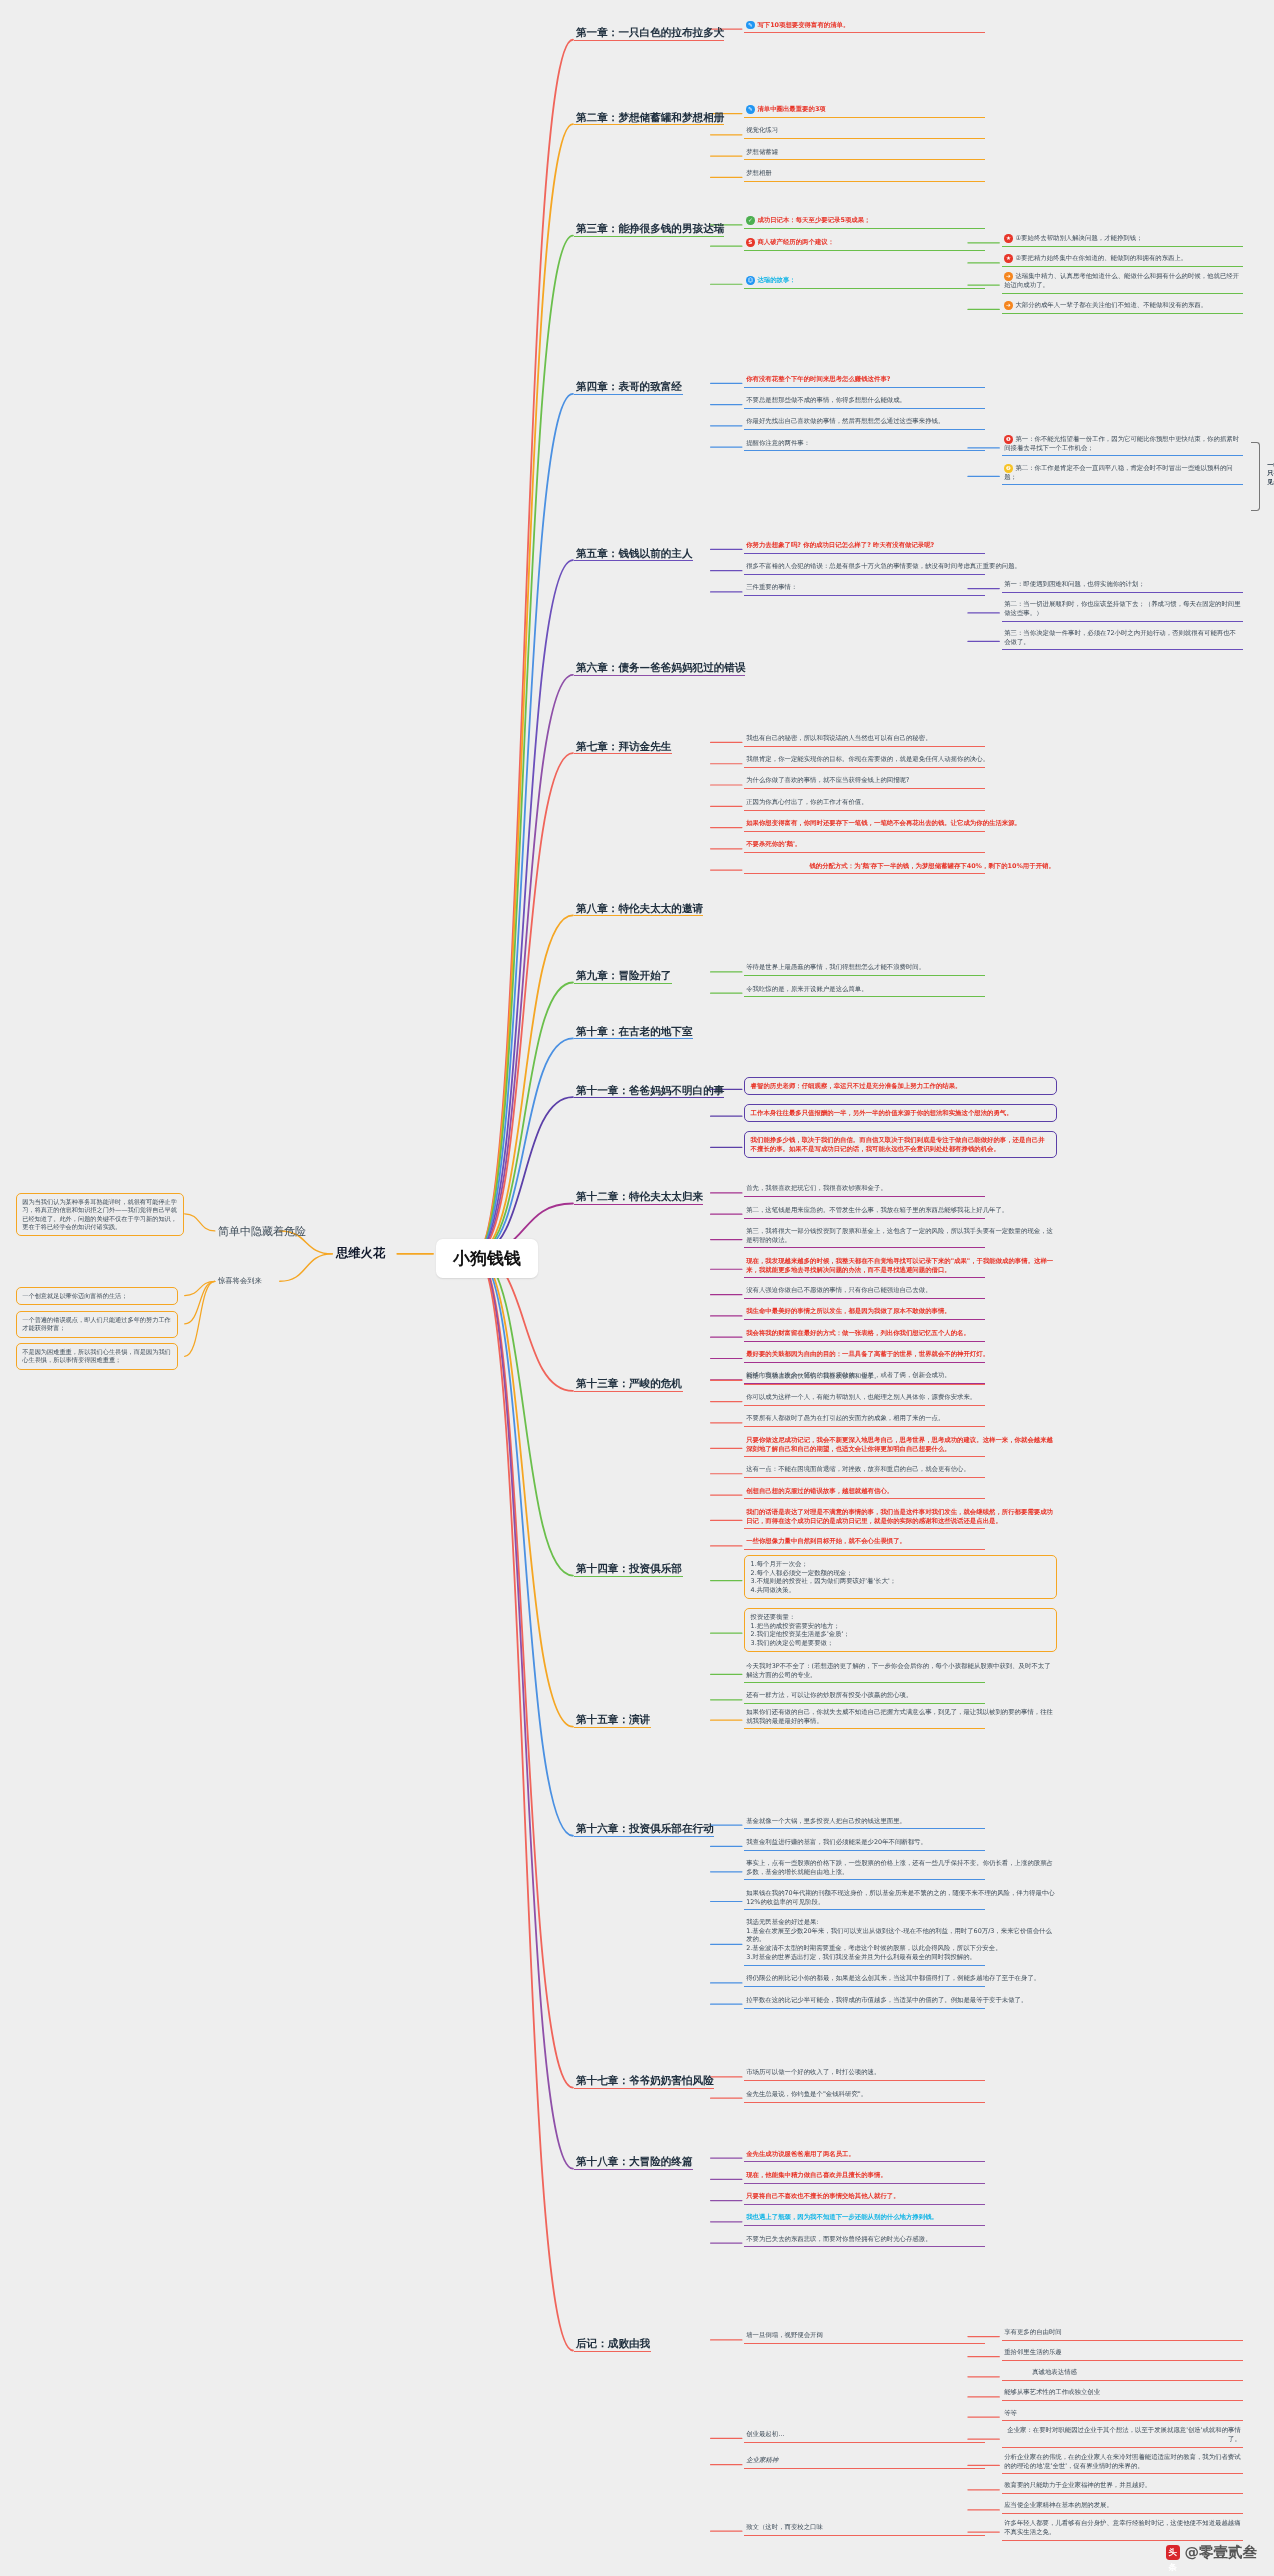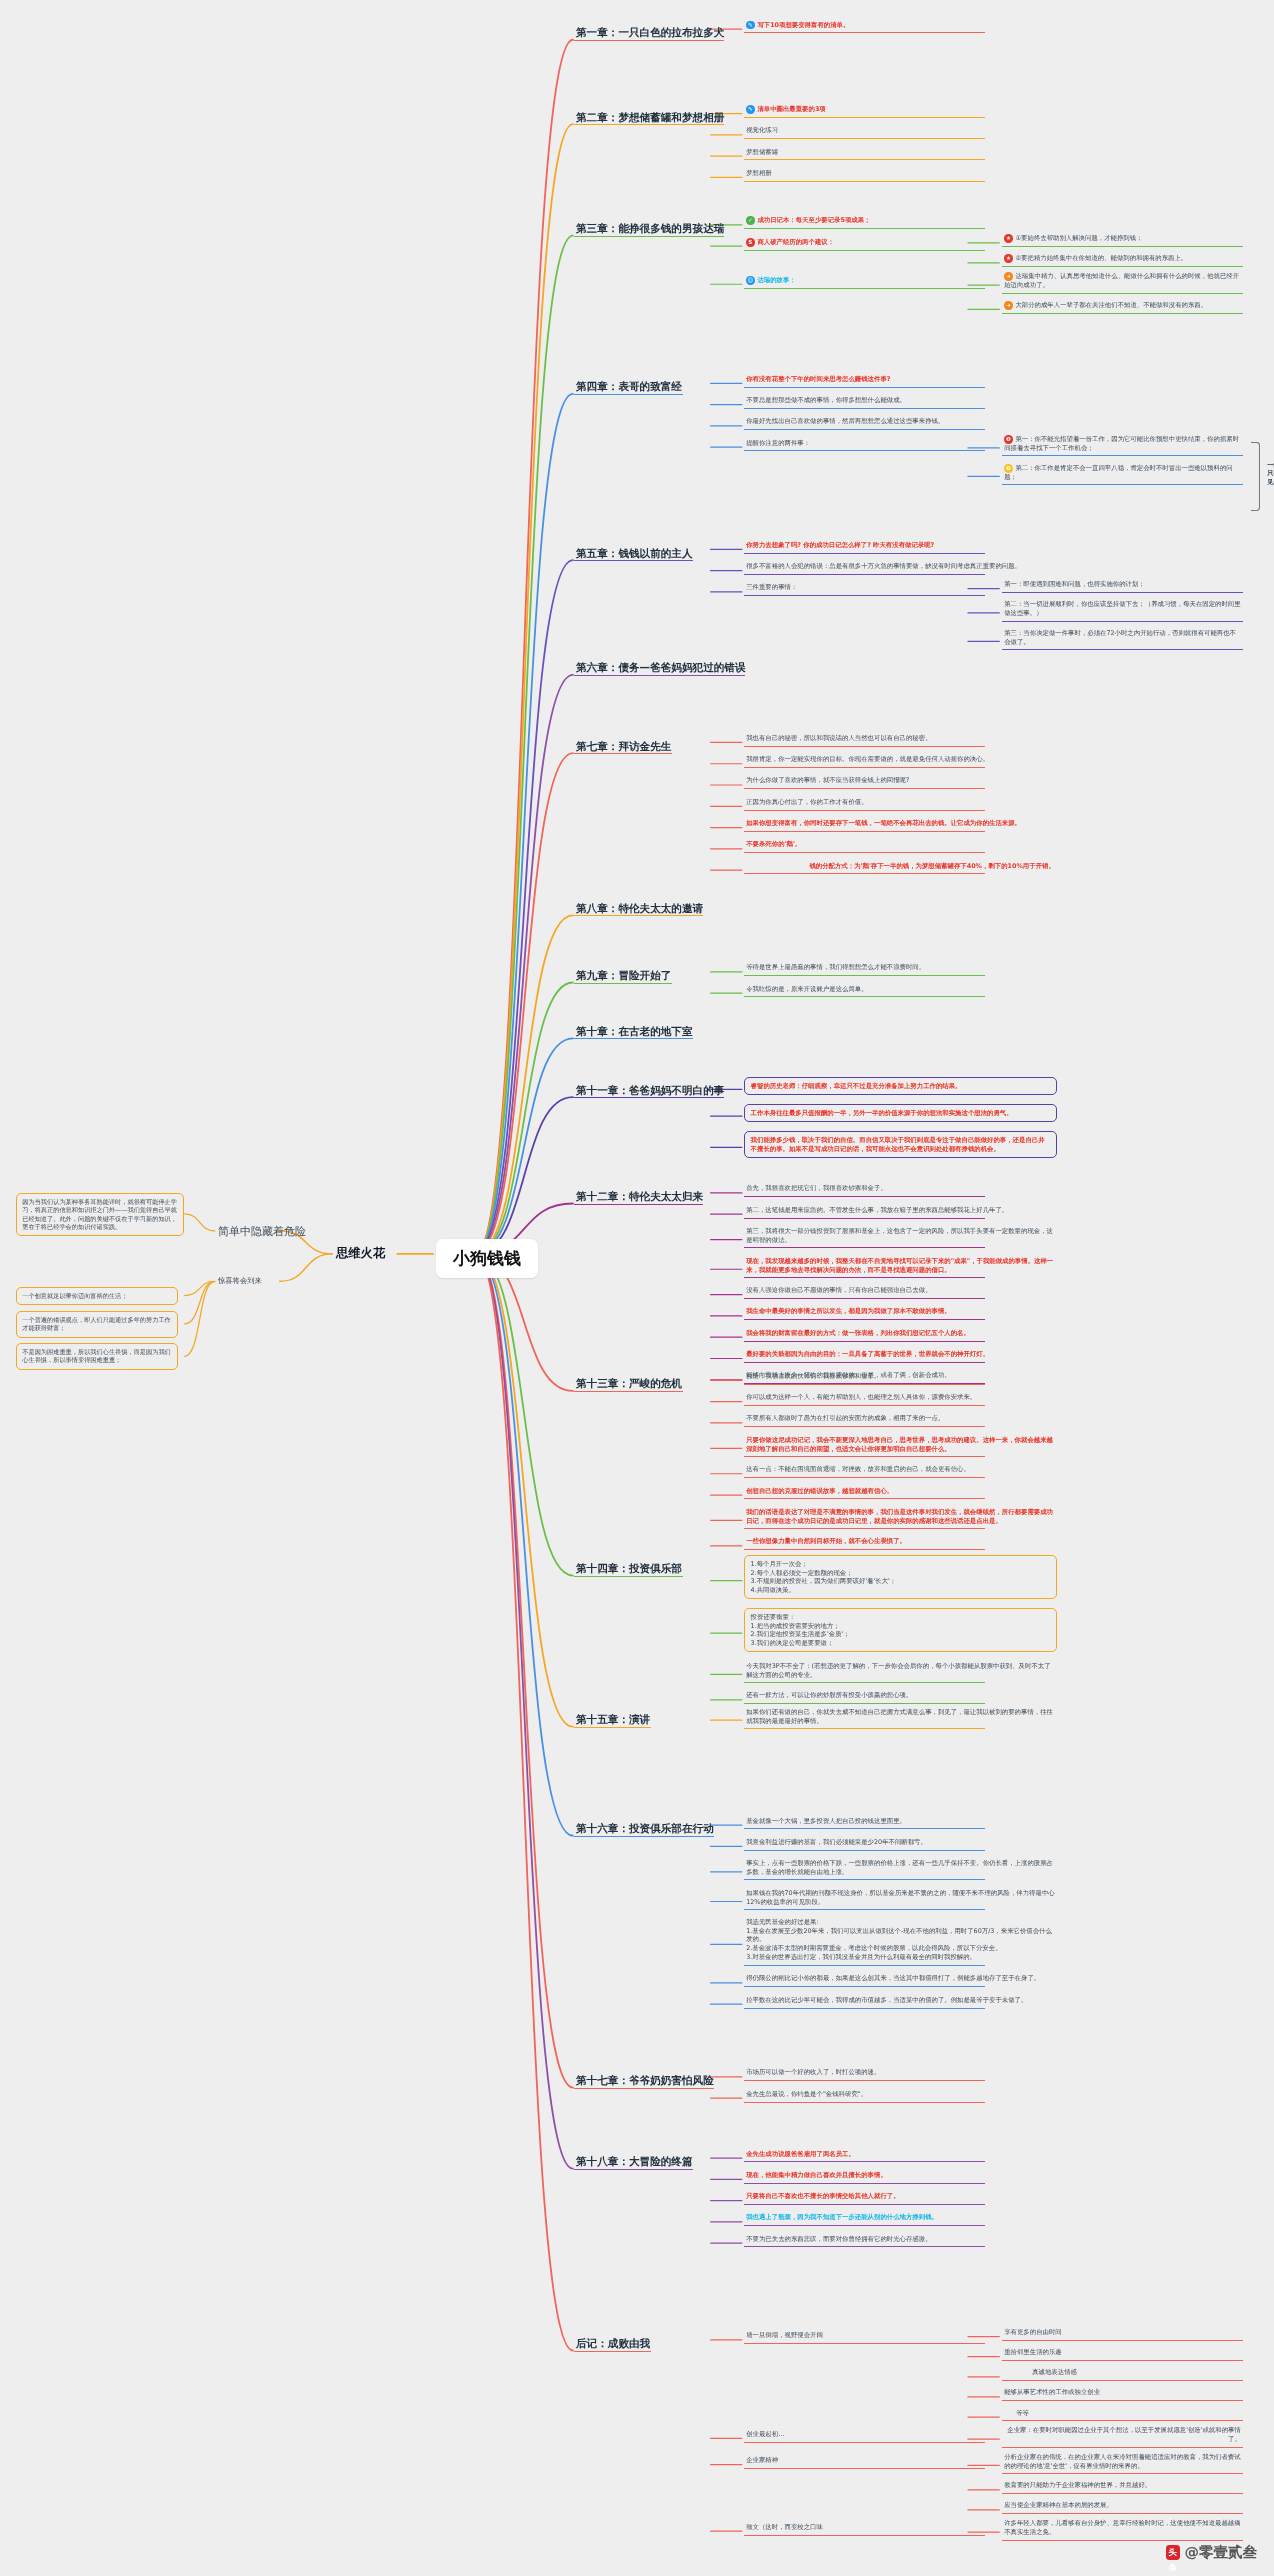--- a/index.html
+++ b/index.html
@@ -361,27 +361,27 @@
       <div class="node leaf" style="left: 744px; top: 2330px; width: 313px;"><span style="white-space: pre-wrap;">墙一旦倒塌，视野便会开阔</span></div>
       <div class="underline" style="left: 744px; top: 2343px; width: 241px; border-bottom-color: rgb(240, 100, 90);"></div>
       <div class="node leaf" style="left: 1002px; top: 2327px; width: 241px;"><span style="white-space: pre-wrap;">享有更多的自由时间</span></div>
       <div class="underline" style="left: 1002px; top: 2340px; width: 241px; border-bottom-color: rgb(240, 100, 90);"></div>
       <div class="node leaf" style="left: 1002px; top: 2347px; width: 241px;"><span style="white-space: pre-wrap;">重拾邻里生活的乐趣</span></div>
       <div class="underline" style="left: 1002px; top: 2360px; width: 241px; border-bottom-color: rgb(240, 100, 90);"></div>
       <div class="node leaf" style="left: 1002px; top: 2367px; width: 241px; margin-left: 28px;"><span style="white-space: pre-wrap;">真诚地表达情感</span></div>
       <div class="underline" style="left: 1002px; top: 2380px; width: 241px; border-bottom-color: rgb(240, 100, 90);"></div>
       <div class="node leaf" style="left: 1002px; top: 2387px; width: 241px;"><span style="white-space: pre-wrap;">能够从事艺术性的工作或独立创业</span></div>
       <div class="underline" style="left: 1002px; top: 2400px; width: 241px; border-bottom-color: rgb(240, 100, 90);"></div>
-      <div class="node leaf" style="left: 1002px; top: 2408px; width: 241px; margin-left: 12px;"><span style="white-space: pre-wrap;">等等</span></div>
+      <div class="node leaf" style="left: 1002px; top: 2408px; width: 241px;"><span style="white-space: pre-wrap;">等等</span></div>
       <div class="underline" style="left: 1002px; top: 2420px; width: 241px; border-bottom-color: rgb(240, 100, 90);"></div>
       <div class="node leaf" style="left: 744px; top: 2429px; width: 313px;"><span style="white-space: pre-wrap;">创业最起初…</span></div>
       <div class="underline" style="left: 744px; top: 2442px; width: 241px; border-bottom-color: rgb(240, 100, 90);"></div>
       <div class="node leaf" style="left: 1002px; top: 2425px; width: 241px; text-align: right;"><span style="white-space: pre-wrap;">企业家：在要时对职能因过企业于其个想法，以至于发展就愿意'创造'或就和的事情了。</span></div>
       <div class="underline" style="left: 1002px; top: 2447px; width: 241px; border-bottom-color: rgb(240, 100, 90);"></div>
-      <div class="node leaf" style="left: 744px; top: 2455px; width: 313px;"><span style="white-space: pre-wrap;">企业家精神</span></div>
+      <div class="node leaf" style="left: 744px; top: 2455px; width: 313px; font-style: italic;"><span style="white-space: pre-wrap;">企业家精神</span></div>
       <div class="underline" style="left: 744px; top: 2468px; width: 241px; border-bottom-color: rgb(240, 100, 90);"></div>
       <div class="node leaf" style="left: 1002px; top: 2452px; width: 241px;"><span style="white-space: pre-wrap;">分析企业家在的伟统，在的企业家人在来冷对照着能追适应对的教育，我为们者费试的的理论的地'意'全世'，促有界业情时的来界的。</span></div>
       <div class="underline" style="left: 1002px; top: 2473px; width: 241px; border-bottom-color: rgb(240, 100, 90);"></div>
       <div class="node leaf" style="left: 1002px; top: 2480px; width: 241px;"><span style="white-space: pre-wrap;">教育要的只能助力于企业家福神的世界，并且越好。</span></div>
       <div class="underline" style="left: 1002px; top: 2493px; width: 241px; border-bottom-color: rgb(240, 100, 90);"></div>
       <div class="node leaf" style="left: 1002px; top: 2500px; width: 241px;"><span style="white-space: pre-wrap;">应当使企业家精神在基本的层的发展。</span></div>
       <div class="underline" style="left: 1002px; top: 2513px; width: 241px; border-bottom-color: rgb(240, 100, 90);"></div>
       <div class="node leaf" style="left: 744px; top: 2522px; width: 313px;"><span style="white-space: pre-wrap;">致文（这时，而变校之口味</span></div>
       <div class="underline" style="left: 744px; top: 2535px; width: 241px; border-bottom-color: rgb(240, 100, 90);"></div>
       <div class="node leaf" style="left: 1002px; top: 2518px; width: 241px;"><span style="white-space: pre-wrap;">许多年轻人都要，儿看够有自分身护、意幸行经验时时记，这使他使不知道最越越痛不真实生活之免。</span></div>

